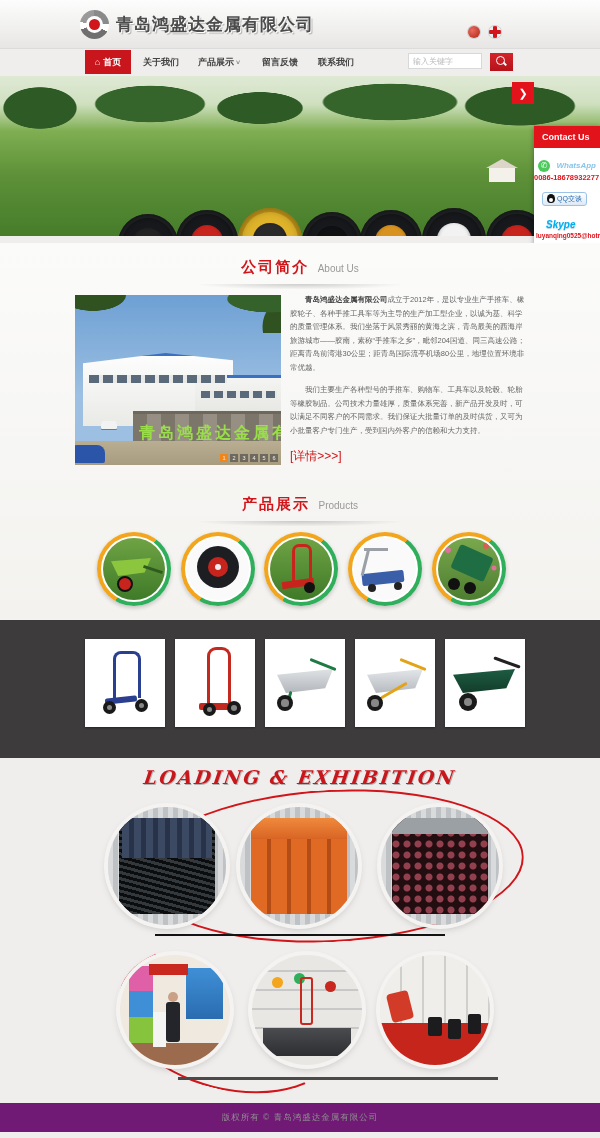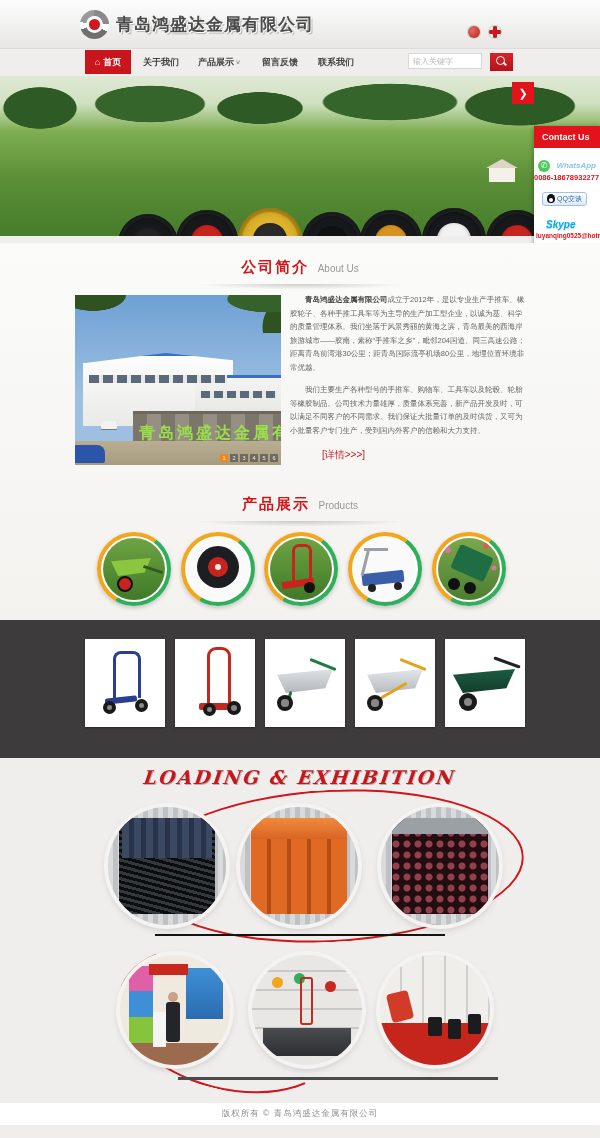--- a/index.html
+++ b/index.html
@@ -105,21 +105,21 @@
   .f-sign{position:absolute;left:64px;top:128px;font-size:16px;font-weight:bold;color:#9ade4a;letter-spacing:3px;white-space:nowrap;}
   .f-ground{position:absolute;left:0;top:146px;width:206px;height:24px;background:linear-gradient(#b9ad92,#a79b80);}
   .f-car1{position:absolute;left:26px;top:126px;width:16px;height:8px;background:#f2f2f2;border-radius:3px 3px 1px 1px;box-shadow:0 1px 0 #777;}
   .f-car2{position:absolute;left:-4px;top:150px;width:34px;height:18px;background:#2b55a8;border-radius:6px 8px 2px 2px;}
   .f-pager{position:absolute;right:3px;bottom:3px;display:flex;gap:2px;align-items:center;}
   .f-pager span{font-size:5.5px;color:#eee;background:rgba(60,60,60,.55);width:8px;height:8px;display:flex;align-items:center;justify-content:center;cursor:pointer;}
   .f-pager span.cur{background:#f08519;}
   .about-text{position:absolute;left:290px;top:293px;width:236px;font-size:7.5px;line-height:1.8;color:#666;}
   .about-text p{margin:0 0 9px 0;text-indent:2em;}
   .p-lead{font-weight:bold;color:#444;}
-  .more-link{color:#d1161b;font-size:10px;cursor:pointer;margin-left:32px;}
+  .more-link{color:#d1161b;font-size:12px;cursor:pointer;}
 
   
   .ring{position:absolute;top:532px;width:66px;height:66px;border-radius:50%;padding:4px;
         background:conic-gradient(from 210deg,#f2a51d 0 52%,#2fae5b 0 100%);box-shadow:0 2px 4px rgba(0,0,0,.2);cursor:pointer;}
   .rw{width:100%;height:100%;border-radius:50%;background:#fff;padding:2px;box-sizing:border-box;}
   .rimg{width:100%;height:100%;border-radius:50%;position:relative;overflow:hidden;}
   .grass-bg{background:linear-gradient(#6fa344,#3f7a28);}
   .white-bg{background:#fafafa;}
   .shape{position:absolute;}
 
@@ -138,21 +138,21 @@
   .arc{position:absolute;border:2px solid #d1161b;border-radius:50%;}
   .arc1{left:138px;top:790px;width:382px;height:148px;border-left-color:transparent;transform:rotate(-3deg);}
   .arc2{left:116px;top:948px;width:225px;height:138px;border-top-color:transparent;border-right-color:transparent;transform:rotate(14deg);}
   .exline1{position:absolute;left:155px;top:934px;width:290px;height:2px;background:#141414;}
   .exline2{position:absolute;left:178px;top:1077px;width:320px;height:3px;background:#4a4a4a;}
   .lcircle{position:absolute;border-radius:50%;overflow:hidden;box-shadow:0 0 0 4px #f4f3f1,0 3px 8px rgba(0,0,0,.25);
            background:repeating-linear-gradient(90deg,#d8dadb 0 5px,#bfc2c4 5px 10px);}
   .linner{position:absolute;inset:9%;overflow:hidden;}
 
   
-  .footer{position:absolute;top:1103px;left:0;width:600px;height:22px;background:#ffffff;
+  .footer{position:absolute;top:1103px;left:0;width:600px;height:29px;background:#701a75;
           display:flex;align-items:center;justify-content:center;}
   .footer span{font-size:8.5px;color:#8f8f8f;letter-spacing:1px;}
 </style>
 </head>
 <body>
 
 <div id="page">
 
   <div class="header">
     <div class="logo-icon"></div>

